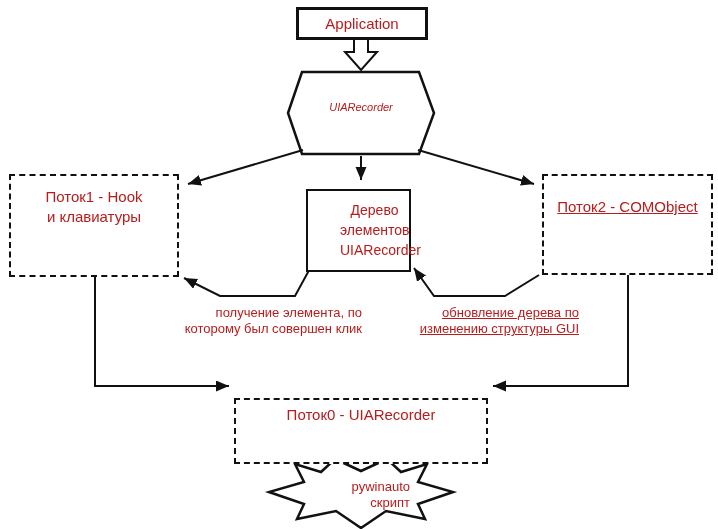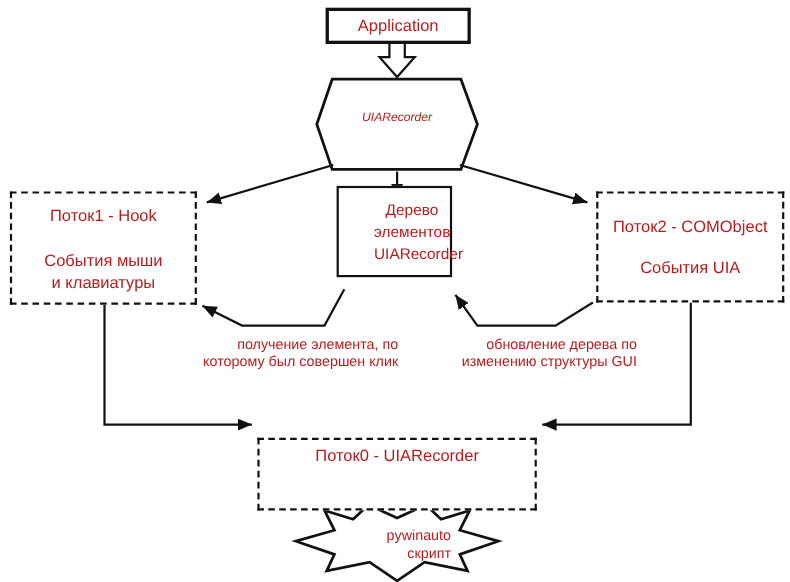--- a/index.html
+++ b/index.html
@@ -20,42 +20,42 @@
   }
   .node .ln{display:block;}
   .solid-thick{border:3px solid #111111;}
   .solid{border:2px solid #111111;}
   .dashed{border:2px dashed #111111;}
   .app-box{
     left:296px;top:7px;width:132px;height:33px;
     font-size:15px;display:flex;align-items:center;justify-content:center;
   }
   .center-box{
-    left:306px;top:169px;width:105px;height:83px;
+    left:306px;top:189px;width:105px;height:83px;
     font-size:14px;line-height:20px;padding-top:9px;padding-left:32px;
   }
   .left-box{left:9px;top:174px;width:170px;height:103px;font-size:15px;line-height:20px;}
   .left-box .t{margin-top:11px;}
   .left-box .s1{margin-top:21px;}
-  .right-box{left:542px;top:174px;width:171px;height:101px;font-size:15px;line-height:20px;}
+  .right-box{left:542px;top:174px;width:171px;height:101px;font-size:15px;line-height:20px;text-decoration:underline;}
   .right-box .t{margin-top:21px;}
   .right-box .s1{margin-top:17px;}
   .bottom-box{left:234px;top:356px;width:254px;height:66px;font-size:15px;line-height:20px;margin-top:42px;}
   .bottom-box .t{margin-top:5px;}
   .bottom-box .s1{margin-top:14px;}
   .free-label{
     position:absolute;text-align:right;
     font-size:13px;line-height:16px;
   }
   .hex-label{
     position:absolute;left:289px;top:101px;width:144px;
     text-align:center;font-size:11px;font-style:italic;
   }
   .edge-label-left{left:160px;top:305px;width:202px;}
-  .edge-label-right{left:377px;top:305px;width:202px;}
+  .edge-label-right{left:377px;top:305px;width:202px;text-decoration:underline;}
   .star-label{left:310px;top:479px;width:100px;}
 </style>
 </head>
 <body>
 
 <div class="canvas">
 
   <svg class="layer" width="718" height="529" viewBox="0 0 718 529">
     <defs>
       <marker id="ah" markerUnits="userSpaceOnUse" markerWidth="14" markerHeight="12" refX="13" refY="5.5" orient="auto">
@@ -87,33 +87,31 @@
   </svg>
 
   <div class="node solid-thick app-box">
     <span class="ln">Application</span>
   </div>
 
   <div class="hex-label">UIARecorder</div>
 
   <div class="node dashed left-box">
     <span class="ln t">Поток1 - Hook</span>
-    <span class="ln s1">События мыши</span>
     <span class="ln">и клавиатуры</span>
   </div>
 
   <div class="node solid center-box">
     <span class="ln">Дерево</span>
     <span class="ln">элементов</span>
     <span class="ln">UIARecorder</span>
   </div>
 
   <div class="node dashed right-box">
     <span class="ln t">Поток2 - COMObject</span>
-    <span class="ln s1">События UIA</span>
   </div>
 
   <div class="free-label edge-label-left">
     <span class="ln">получение элемента, по</span>
     <span class="ln">которому был совершен клик</span>
   </div>
 
   <div class="free-label edge-label-right">
     <span class="ln">обновление дерева по</span>
     <span class="ln">изменению структуры GUI</span>

